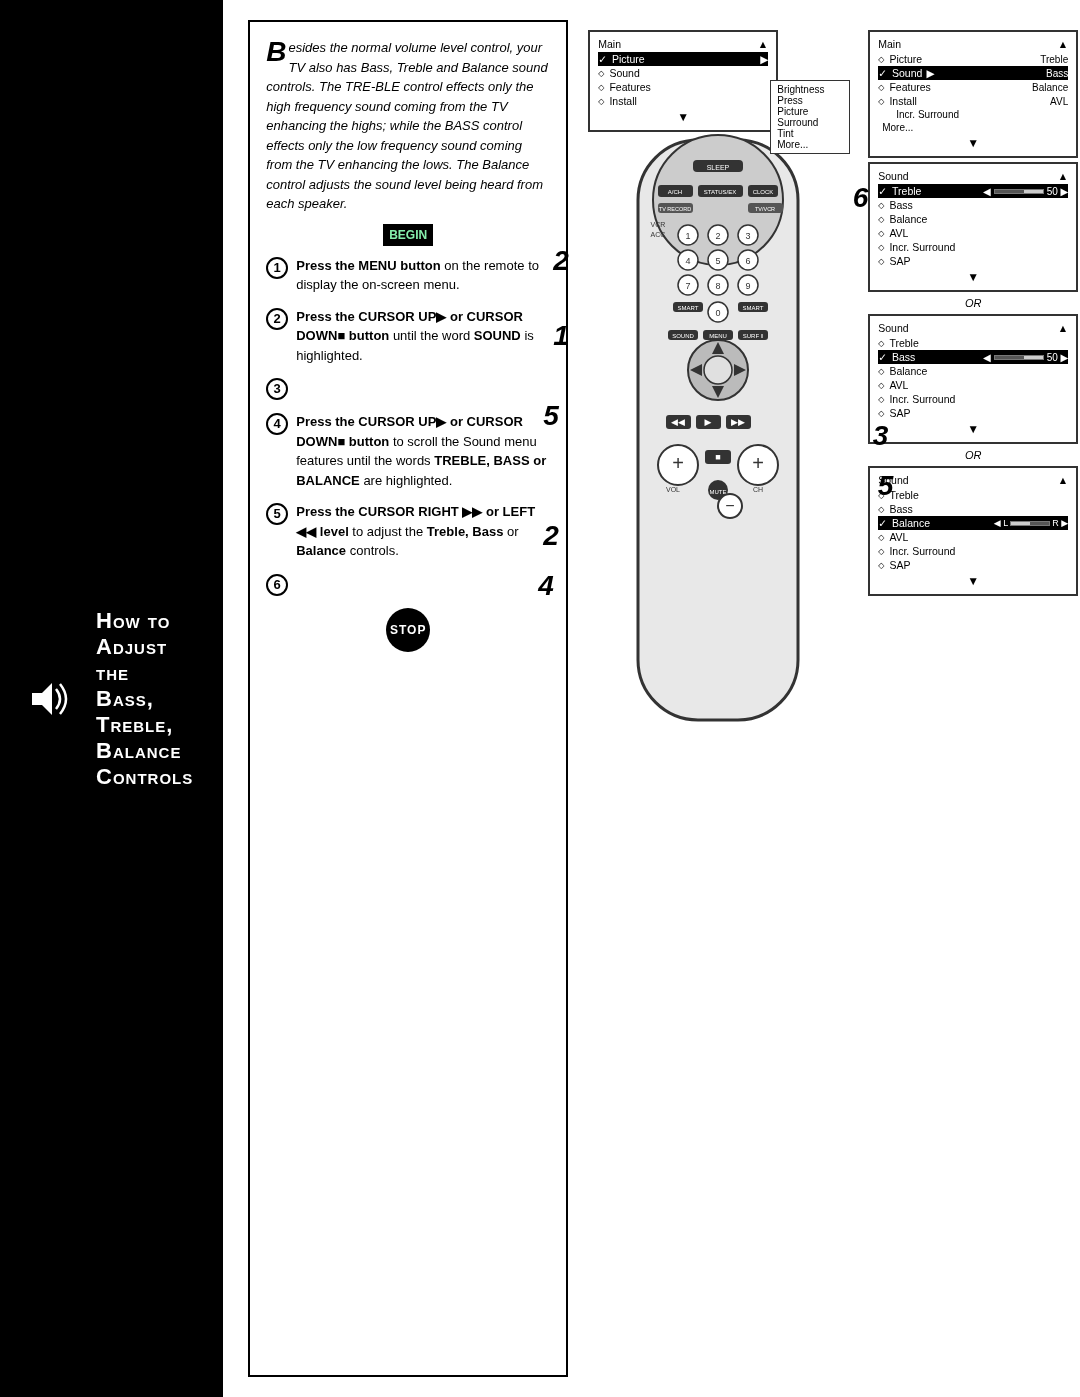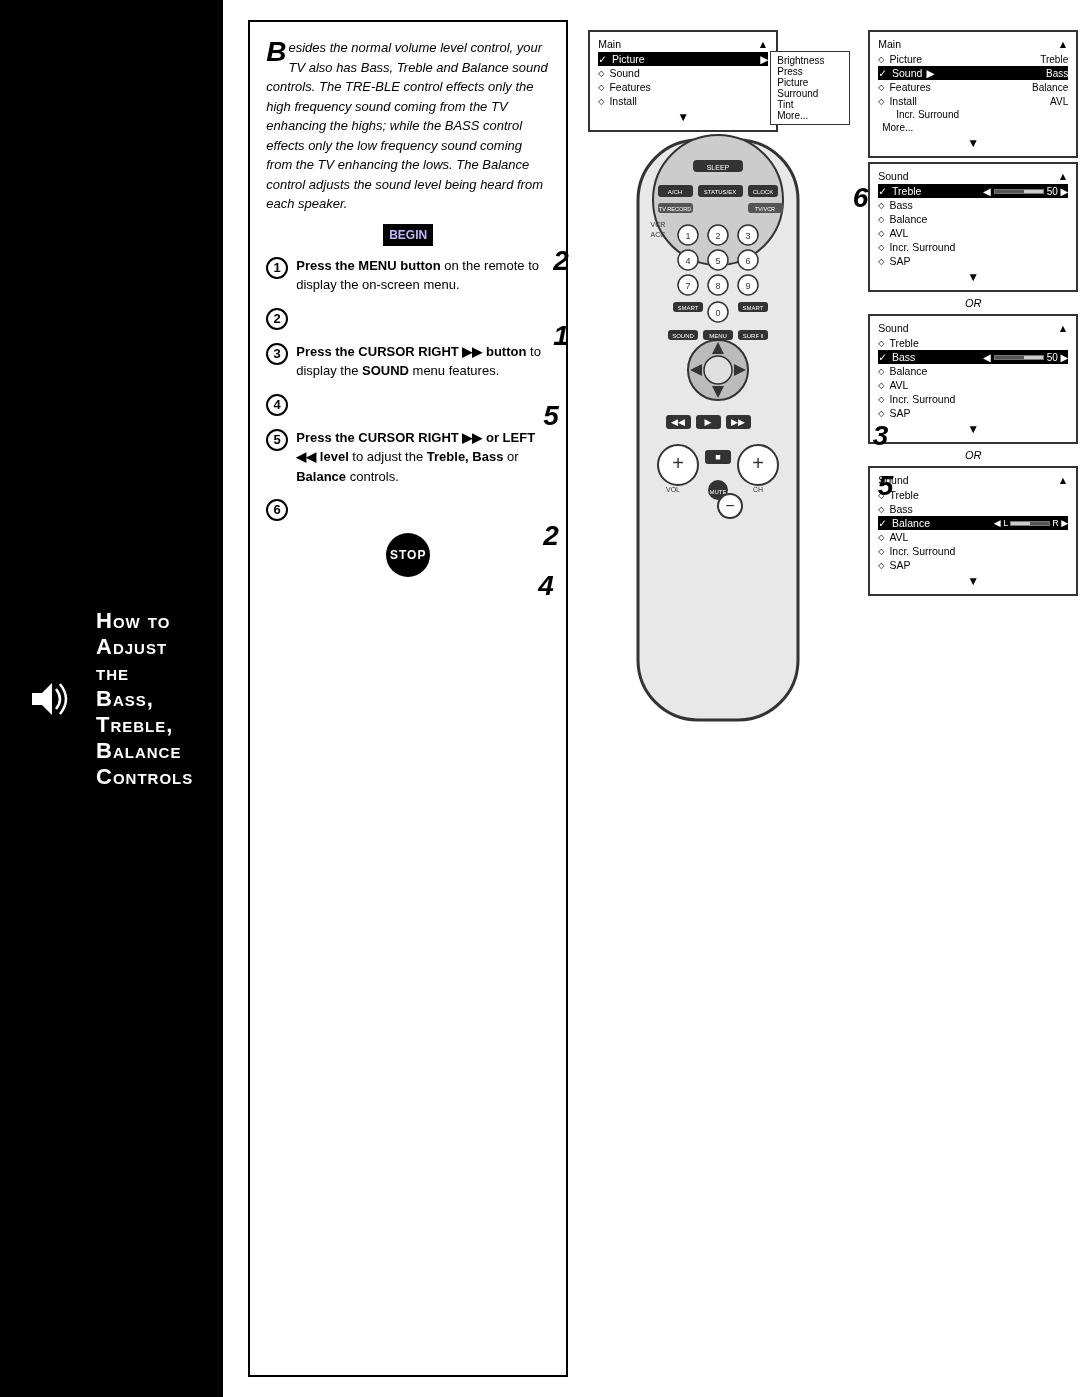--- a/index.html
+++ b/index.html
@@ -51,21 +51,21 @@
       font-style: italic;
       float: left;
       line-height: 1;
       margin-right: 2px;
     }
 
     .begin-badge {
       display: inline-block;
       border: 2px solid #000;
       background: #000;
-      color: #c4b5fd;
+      color: #86efac;
       font-weight: bold;
       font-size: 12px;
       padding: 2px 4px;
       margin: 8px auto;
       display: block;
       width: fit-content;
     }
 
     .steps {
       margin-top: 10px;
@@ -218,31 +218,34 @@
 
         <div class="step">
           <div class="step-num">1</div>
           <div class="step-text">
             <b>Press the MENU button</b> on the remote to display the on-screen menu.
           </div>
         </div>
 
         <div class="step">
           <div class="step-num">2</div>
+          <div class="step-text">
+            <b>Press the CURSOR UP▶ or CURSOR DOWN■ button</b> until the word <b>SOUND</b> is highlighted.
+          </div>
         </div>
 
         <div class="step">
           <div class="step-num">3</div>
+        </div>
+
+        <div class="step">
+          <div class="step-num">4</div>
           <div class="step-text">
-            <b>Press the CURSOR RIGHT ▶▶ button</b> to display the <b>SOUND</b> menu features.
-          </div>
-        </div>
-
-        <div class="step">
-          <div class="step-num">4</div>
+            <b>Press the CURSOR UP▶ or CURSOR DOWN■ button</b> to scroll the Sound menu features until the words <b>TREBLE, BASS or BALANCE</b> are highlighted.
+          </div>
         </div>
 
         <div class="step">
           <div class="step-num">5</div>
           <div class="step-text">
             <b>Press the CURSOR RIGHT ▶▶ or LEFT ◀◀ level</b> to adjust the <b>Treble, Bass</b> or <b>Balance</b> controls.
           </div>
         </div>
 
         <div class="step">
@@ -260,21 +263,21 @@
 
     <div style="flex:1; display:flex; align-items:flex-start; justify-content:center; position:relative; padding-top:30px;">
 
       <div style="position:absolute; top:10px; left:10px; width:170px;">
         <div class="screen-box">
           <div class="s-header">
             <span>Main</span>
             <span>▲</span>
           </div>
           <div class="s-row sel"><span class="s-check">✓</span>Picture <span style="margin-left:auto">▶</span></div>
-          <div style="position:absolute; left:182px; top:21px; background:#fff; border:1px solid #333; padding:3px 6px; font-size:10px; z-index:10; width:80px;">
+          <div style="position:absolute; left:182px; top:50px; background:#fff; border:1px solid #333; padding:3px 6px; font-size:10px; z-index:10; width:80px;">
             <div>Brightness</div>
             <div>Press</div>
             <div>Picture</div>
             <div>Surround</div>
             <div>Tint</div>
             <div>More...</div>
           </div>
           <div class="s-row"><span class="s-diamond">◇</span>Sound</div>
           <div class="s-row"><span class="s-diamond">◇</span>Features</div>
           <div class="s-row"><span class="s-diamond">◇</span>Install</div>

